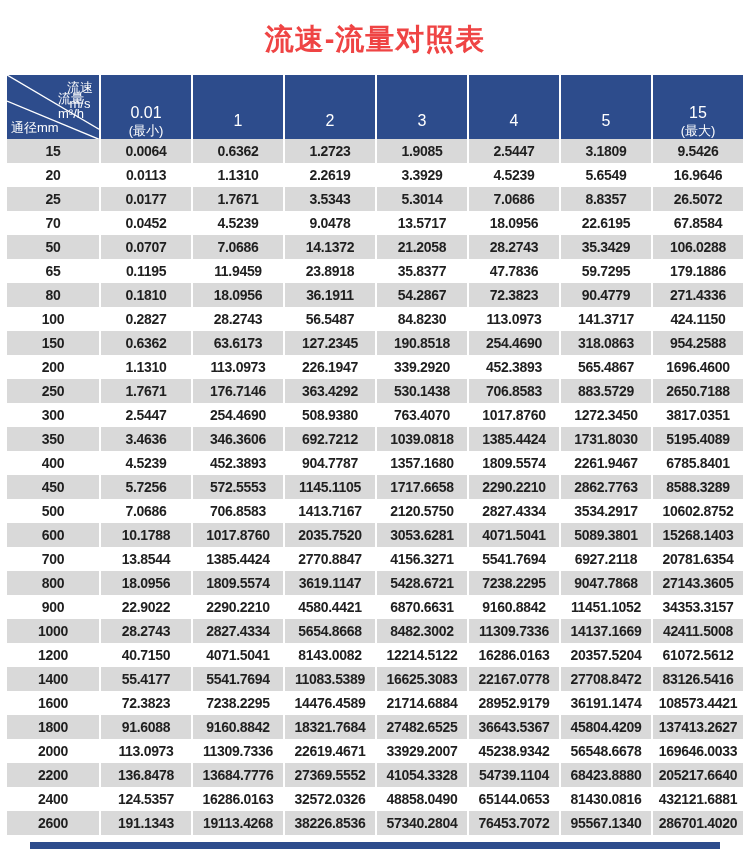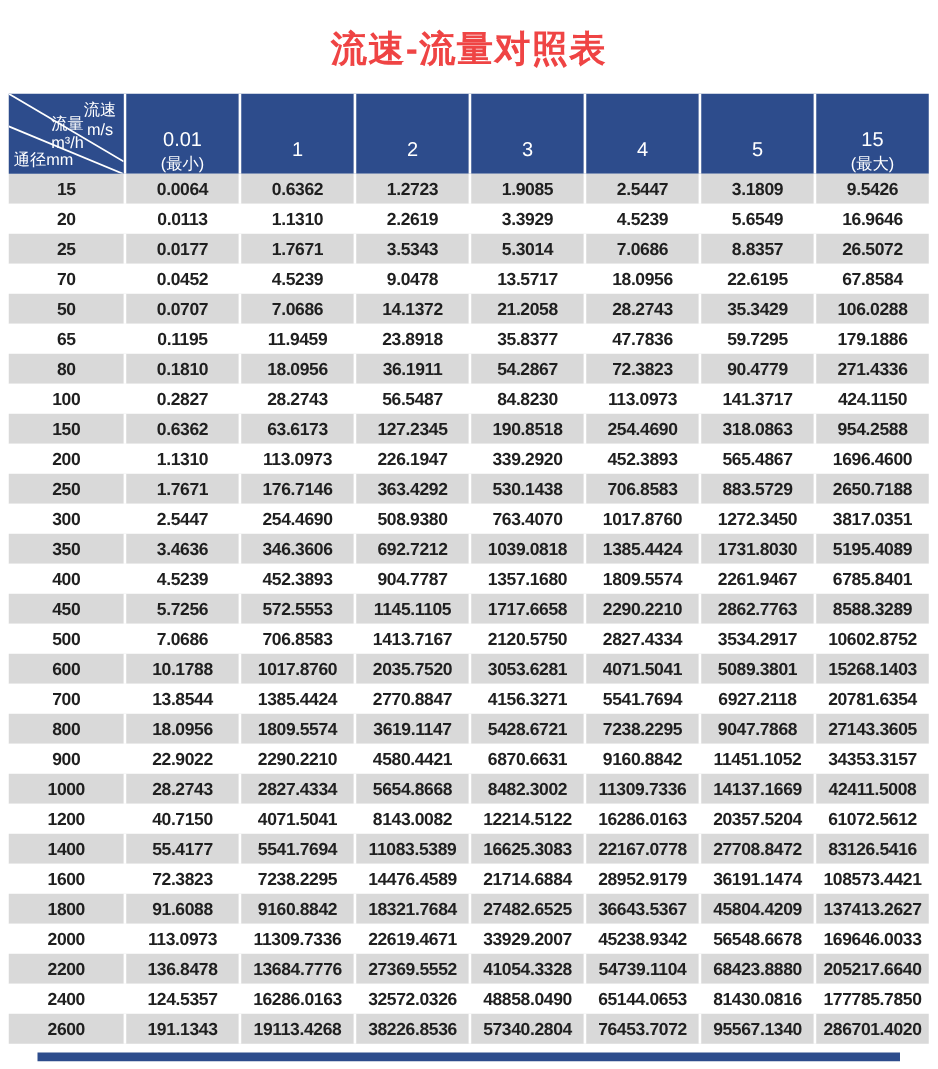--- a/index.html
+++ b/index.html
@@ -36,21 +36,21 @@
   th.corner svg.diag{position:absolute;left:0;top:0;width:100%;height:100%;}
   .c-speed{
     position:absolute;top:5px;right:6px;
     font-size:13px;line-height:1.2;text-align:center;
   }
   .c-speed .unit{display:block;}
   .c-flow{
     position:absolute;top:16px;left:7px;
     font-size:13px;line-height:1.2;text-align:right;
   }
-  .c-flow .unit{display:block;margin-left:11px;margin-top:-1px;padding-left:16px;}
+  .c-flow .unit{display:block;margin-left:28px;margin-top:-1px;padding-left:16px;}
   .c-dn{
     position:absolute;bottom:4px;left:4px;
     font-size:13px;line-height:1.2;
   }
   tbody td{
     height:24px;
     font-size:14px;font-weight:bold;
     color:#1f1f1f;
     letter-spacing:-0.3px;
     background:#ffffff;
@@ -384,21 +384,21 @@
         <td>205217.6640</td>
       </tr>
       <tr>
         <td>2400</td>
         <td>124.5357</td>
         <td>16286.0163</td>
         <td>32572.0326</td>
         <td>48858.0490</td>
         <td>65144.0653</td>
         <td>81430.0816</td>
-        <td>177785.7850</td>
+        <td>432121.6881</td>
       </tr>
       <tr>
         <td>2600</td>
         <td>191.1343</td>
         <td>19113.4268</td>
         <td>38226.8536</td>
         <td>57340.2804</td>
         <td>76453.7072</td>
         <td>95567.1340</td>
         <td>286701.4020</td>

